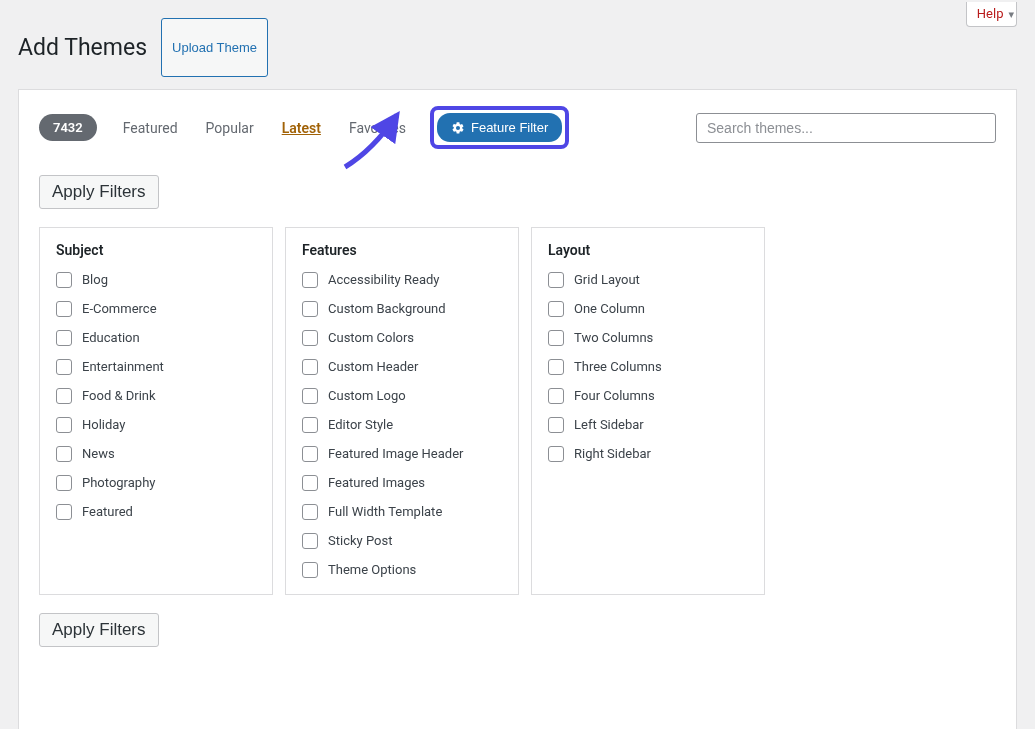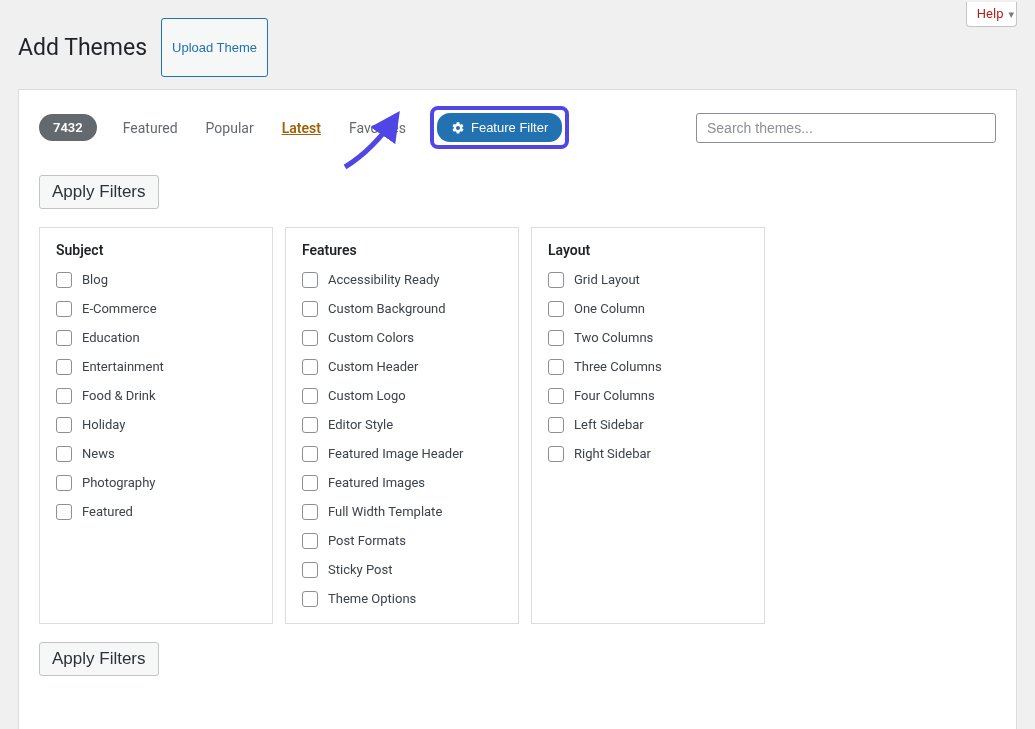--- a/index.html
+++ b/index.html
@@ -297,24 +297,20 @@
           <div class="check-item">
             <span class="check-box"></span>
             <span class="check-label">Featured Images</span>
           </div>
           <div class="check-item">
             <span class="check-box"></span>
             <span class="check-label">Full Width Template</span>
           </div>
           <div class="check-item">
             <span class="check-box"></span>
-            <span class="check-label">Post Formats</span>
-          </div>
-          <div class="check-item">
-            <span class="check-box"></span>
             <span class="check-label">Sticky Post</span>
           </div>
           <div class="check-item">
             <span class="check-box"></span>
             <span class="check-label">Theme Options</span>
           </div>
         </div>
     </div>
     <div class="filter-group layout">
       <div class="group-title">Layout</div>

